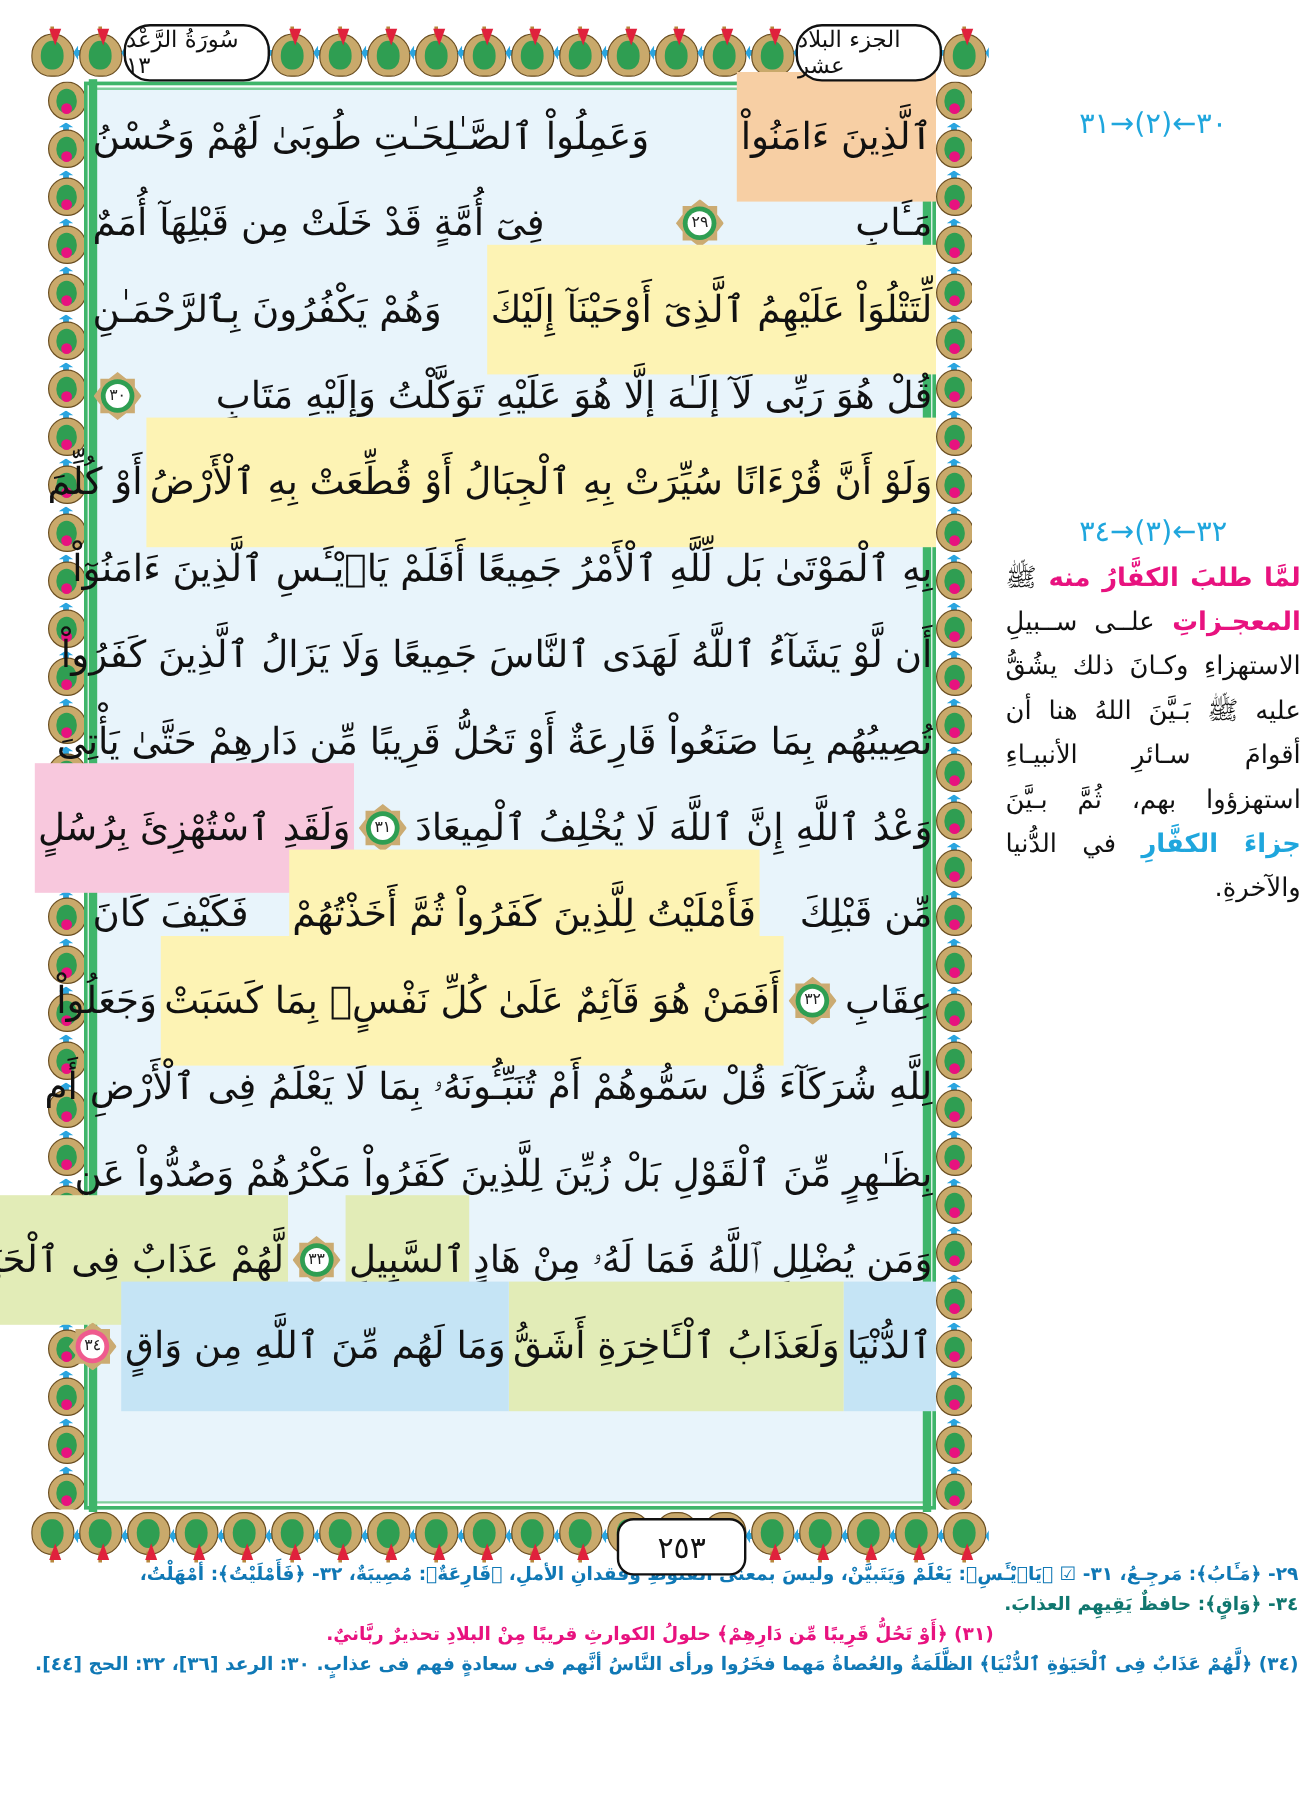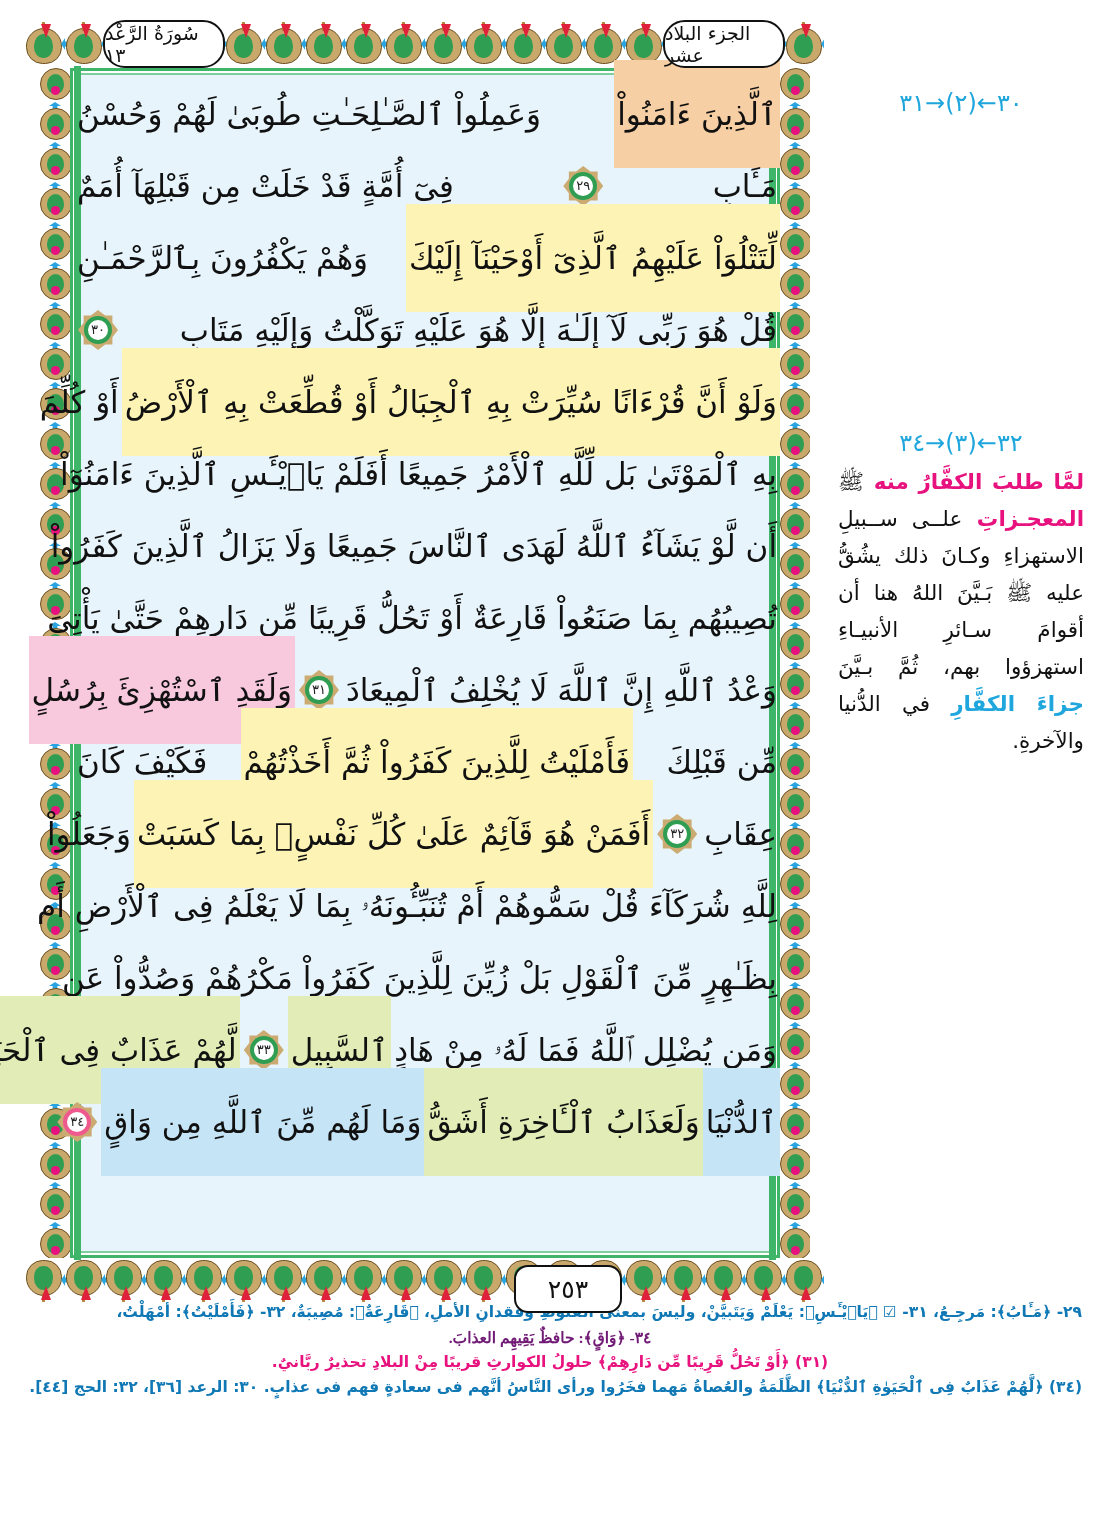--- a/index.html
+++ b/index.html
@@ -56,21 +56,21 @@
   .pagenum{position:absolute;left:50%;transform:translateX(-50%);bottom:200px;
      width:104px;height:44px;background:#fff;border:2.5px solid #111;border-radius:14px;
      display:flex;align-items:center;justify-content:center;font-size:25px;color:#111;
      font-family:"DejaVu Sans",sans-serif;z-index:5;margin-left:20px;}
 
   
   #notes{position:absolute;left:18px;right:14px;top:1300px;direction:rtl;}
   .note{font-size:15.5px;line-height:1.62;color:#0f78b5;font-weight:bold;
         font-family:"DejaVu Sans","Liberation Serif",serif;}
   .note.n-blue{color:#0f78b5;text-align:justify;}
-  .note.n-blue2{color:#701a75;text-align:center;font-family:Liberation Serif, serif;}
+  .note.n-blue2{color:#0f766e;}
   .note.n-pink{color:#e8127f;text-align:center;}
 
   
   .medallion{position:absolute;background:#fff;border:2.5px solid #111;border-radius:22px;
      height:44px;display:flex;align-items:center;justify-content:center;z-index:6;}
   .medallion span{font-size:19px;color:#111;font-family:"DejaVu Sans","Liberation Serif",serif;}
   #med-surah{left:103px;top:20px;width:118px;}
   #med-juz{left:663px;top:20px;width:118px;}
 
   

